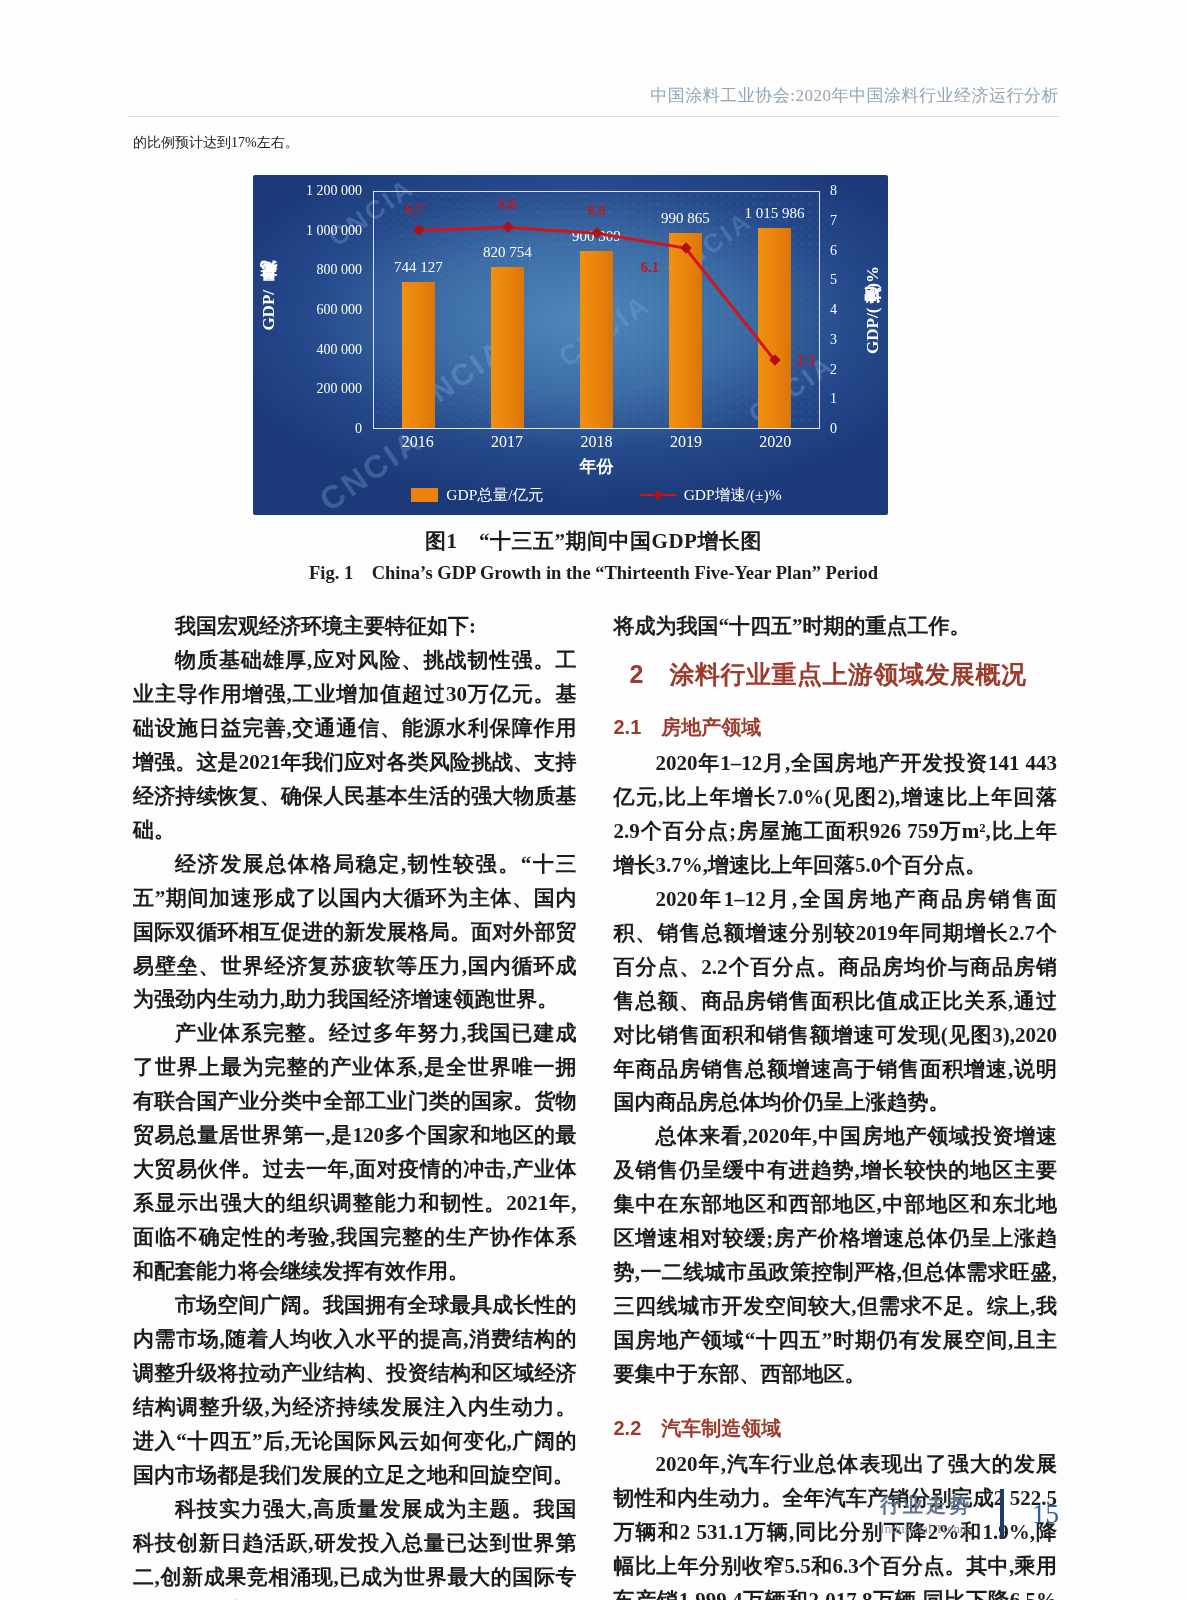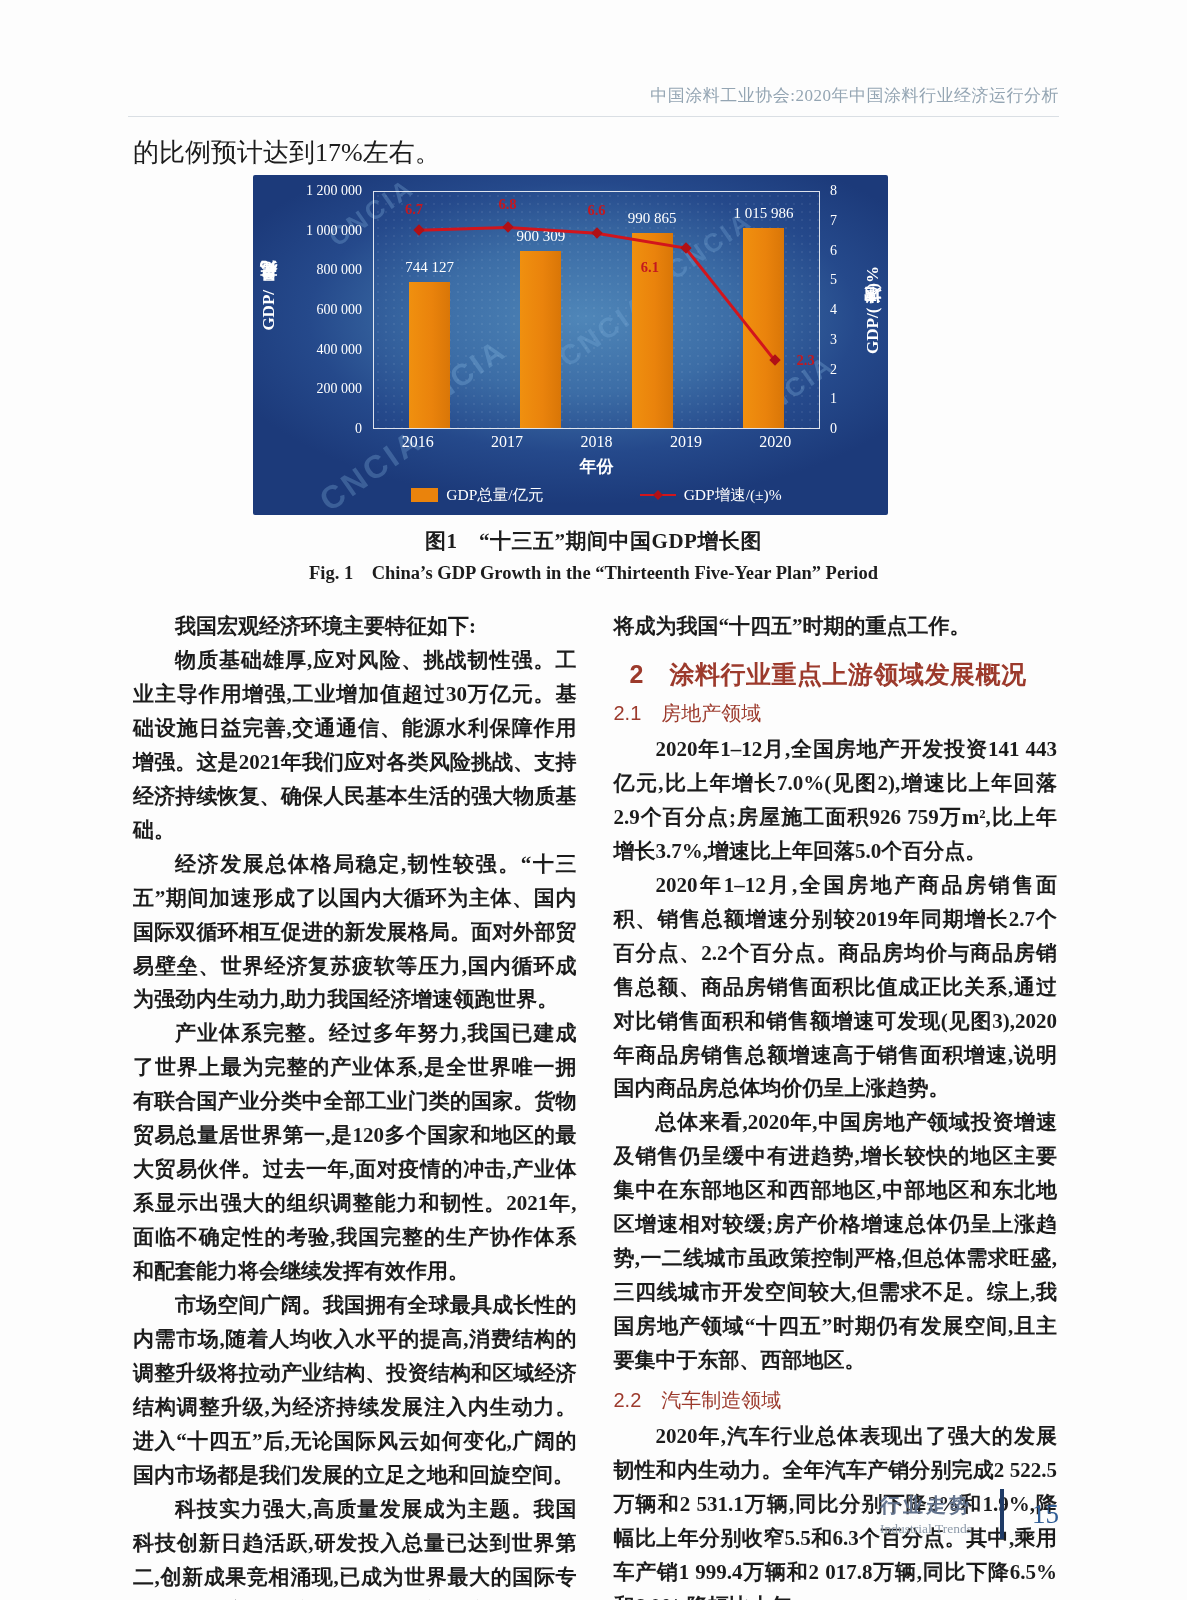--- a/index.html
+++ b/index.html
@@ -6,21 +6,21 @@
   .page{
     position:relative; width:1187px; height:1600px; margin:0 auto;
     background:#fdfdfd; overflow:hidden;
     font-family:"Liberation Serif","DejaVu Serif",serif; color:#1c1c1c;
   }
   
   .header{position:absolute; left:128px; right:128px; top:84px;}
   .header-title{text-align:right; font-size:17px; color:#94a5b3; letter-spacing:.5px;}
   .header-rule{margin-top:9px; height:1px; background:#dadfe4;}
   
-  .intro{position:absolute; left:133px; right:130px; top:132px; font-size:26px; line-height:1.6;}
+  .intro{position:absolute; left:133px; right:130px; top:132px; font-size:14px; line-height:1.6;}
   
   .chart{
     position:absolute; left:253px; top:175px; width:635px; height:340px;
     background:
       radial-gradient(ellipse 60% 55% at 52% 42%, #4f86b8 0%, #3c6da6 40%, #25498b 72%, #1c3a7a 100%);
     border-radius:2px; overflow:hidden;
     font-family:"Liberation Serif","DejaVu Serif",serif;
   }
   .wm{position:absolute; font-family:"Liberation Sans","DejaVu Sans",sans-serif;
       font-weight:bold; color:rgba(150,200,240,.26); transform:rotate(-35deg);
@@ -82,22 +82,22 @@
   .caption{position:absolute; left:0; right:0; top:527px; text-align:center;}
   .caption-zh{font-size:21px; font-weight:bold; letter-spacing:.5px;}
   .caption-en{margin-top:5px; font-size:18.5px; font-weight:bold;}
   
   .columns{position:absolute; left:133px; right:130px; top:610px; display:flex; gap:37px;}
   .col{flex:1; min-width:0;}
   .col p{margin:0; font-size:21px; line-height:1.617; text-align:justify; text-justify:inter-ideograph;font-weight:bold;}
   .col p.indent{text-indent:2em;}
   .h-section{margin:14px 16px 6px; font-family:"Liberation Sans","DejaVu Sans",sans-serif;
        font-size:25px; font-weight:bold; color:#9c3a2c; letter-spacing:.5px;}
-  .h-sub{margin:9px 0 6px; font-family:"Liberation Sans","DejaVu Sans",sans-serif;
-       font-size:20px; font-weight:normal; color:#9c3a2c;}
+  .h-sub{margin:23px 0 6px; font-family:"Liberation Sans","DejaVu Sans",sans-serif;
+       font-size:20px; font-weight:bold; color:#9c3a2c;}
   
   .footer{position:absolute; right:128px; top:1489px; display:flex; align-items:center; gap:28px;}
   .footer-text{text-align:right;}
   .footer-zh{font-family:"Liberation Sans","DejaVu Sans",sans-serif; font-size:20px;
        font-weight:bold; color:#64748e; letter-spacing:3px;}
   .footer-en{margin-top:2px; font-size:13.5px; color:#8d9aa9;}
   .footer-bar{width:4px; height:50px; background:#1e3a66;}
   .footer-page{font-size:27px; color:#2f5d96;}
 </style>
 </head>
@@ -131,20 +131,25 @@
           <div class="tick">200 000</div>
           <div class="tick">0</div>
         </div>
 
       <div class="plot">
         <div class="plot-dots"></div>
         <div class="bars">
             <div class="bar-slot">
               <div class="bar" style="height:62.01%">
                 <span class="bar-val">744 127</span>
+              </div>
+            </div>
+            <div class="bar-slot">
+              <div class="bar" style="height:68.40%">
+                <span class="bar-val">820 754</span>
               </div>
             </div>
             <div class="bar-slot">
               <div class="bar" style="height:75.03%">
                 <span class="bar-val">900 309</span>
               </div>
             </div>
             <div class="bar-slot">
               <div class="bar" style="height:82.57%">
                 <span class="bar-val">990 865</span>

